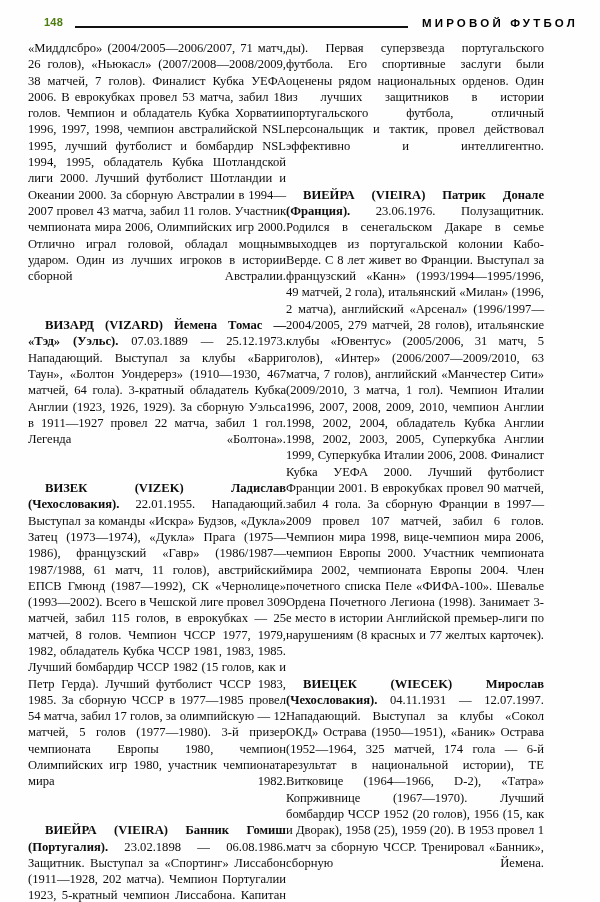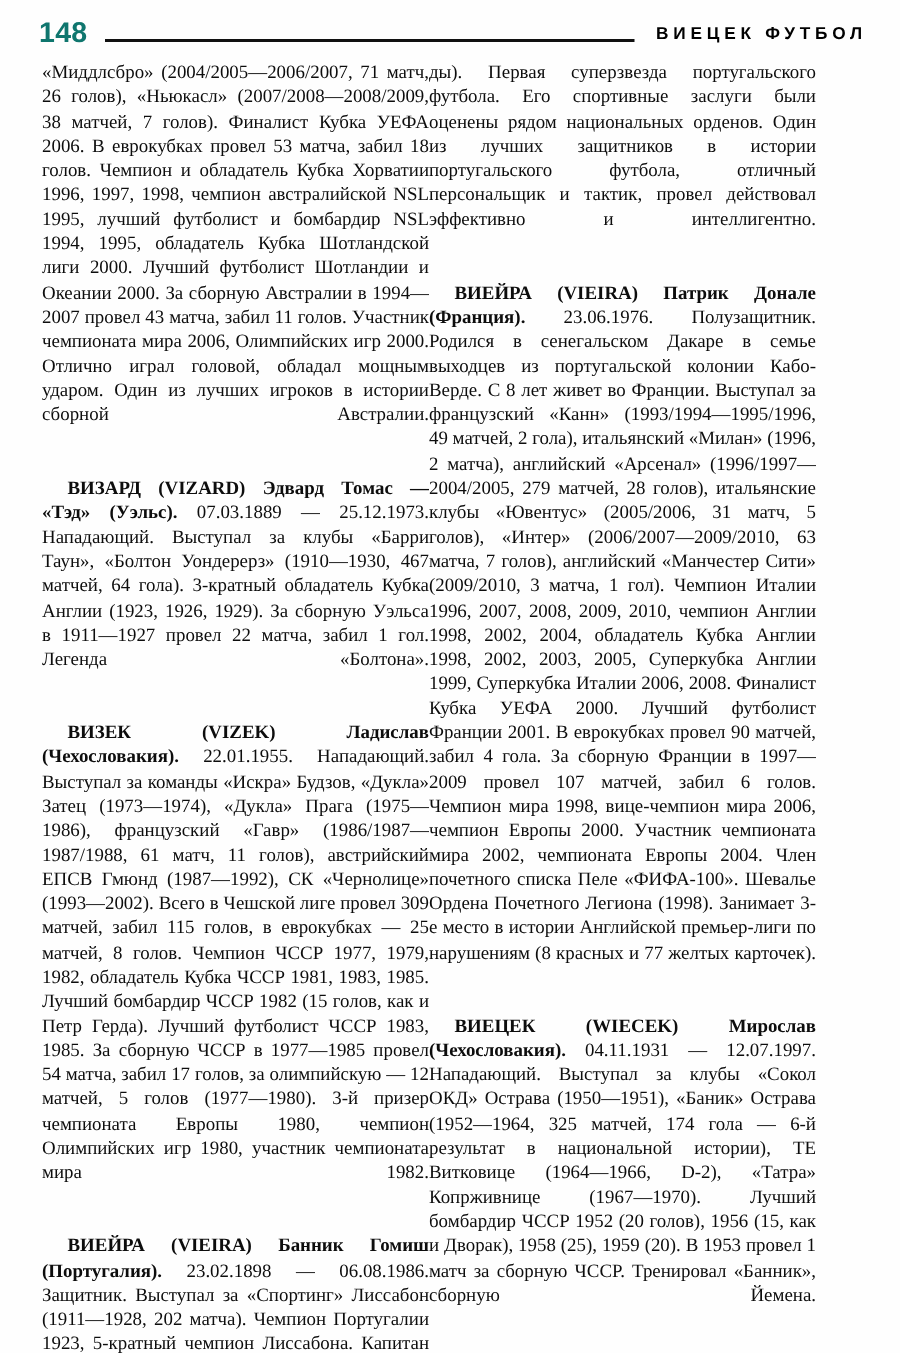--- a/index.html
+++ b/index.html
@@ -33,26 +33,27 @@
     left: 26px;
     right: 22px;
     height: 22px;
     display: flex;
     align-items: center;
     gap: 8px;
   }
   .folio {
     font-family: "Liberation Sans", "DejaVu Sans", sans-serif;
     font-weight: bold;
-    font-size: 19px;
+    font-size: 11px;
     letter-spacing: 0.2px;
     line-height: 1;
-    color: #0f766e;
+    color: #4d7c0f;
     flex: 0 0 auto;
     padding-bottom: 2px;
+    margin-left: 18px;
   }
   .rule {
     flex: 1 1 auto;
     height: 2px;
     background: #111;
     margin: 0 6px 0 4px;
     position: relative;
     top: 4px;
   }
   .runhead-title {
@@ -109,32 +110,32 @@
   }
 </style>
 </head>
 <body>
 
 <div class="page">
 
   <div class="runhead">
     <span class="folio">148</span>
     <span class="rule"></span>
-    <span class="runhead-title">ВИЕЦЕК ФУТБОЛ</span>
+    <span class="runhead-title">МИРОВОЙ ФУТБОЛ</span>
   </div>
 
   <div class="columns">
 
     <div class="col">
 
       <p class="para">
         <span>«Миддлсбро» (2004/2005—2006/2007, 71 матч, 26 голов), «Ньюкасл» (2007/2008—2008/2009, 38 матчей, 7 голов). Финалист Кубка УЕФА 2006. В еврокубках провел 53 матча, забил 18 голов. Чемпион и обладатель Кубка Хорватии 1996, 1997, 1998, чемпион австралийской NSL 1995, лучший футболист и бомбардир NSL 1994, 1995, обладатель Кубка Шотландской лиги 2000. Лучший футболист Шотландии и Океании 2000. За сборную Австралии в 1994—2007 провел 43 матча, забил 11 голов. Участник чемпионата мира 2006, Олимпийских игр 2000. Отлично играл головой, обладал мощным ударом. Один из лучших игроков в истории сборной Австралии.</span>
       </p>
 
-      <p class="entry"><b class="hw">ВИЗАРД (VIZARD) Эдвард Томас — «Тэд» (Уэльс).</b><span> 07.03.1889 — 25.12.1973. Нападающий. Выступал за клубы «Барри Таун», «Болтон Уондерерз» (1910—1930, 467 матчей, 64 гола). 3-кратный обладатель Кубка Англии (1923, 1926, 1929). За сборную Уэльса в 1911—1927 провел 22 матча, забил 1 гол. Легенда «Болтона».</span></p>
+      <p class="entry"><b class="hw">ВИЗАРД (VIZARD) Йемена Томас — «Тэд» (Уэльс).</b><span> 07.03.1889 — 25.12.1973. Нападающий. Выступал за клубы «Барри Таун», «Болтон Уондерерз» (1910—1930, 467 матчей, 64 гола). 3-кратный обладатель Кубка Англии (1923, 1926, 1929). За сборную Уэльса в 1911—1927 провел 22 матча, забил 1 гол. Легенда «Болтона».</span></p>
 
       <p class="entry"><b class="hw">ВИЗЕК (VIZEK) Ладислав (Чехословакия).</b><span> 22.01.1955. Нападающий. Выступал за команды «Искра» Будзов, «Дукла» Затец (1973—1974), «Дукла» Прага (1975—1986), французский «Гавр» (1986/1987—1987/1988, 61 матч, 11 голов), австрийский ЕПСВ Гмюнд (1987—1992), СК «Чернолице» (1993—2002). Всего в Чешской лиге провел 309 матчей, забил 115 голов, в еврокубках — 25 матчей, 8 голов. Чемпион ЧССР 1977, 1979, 1982, обладатель Кубка ЧССР 1981, 1983, 1985. Лучший бомбардир ЧССР 1982 (15 голов, как и Петр Герда). Лучший футболист ЧССР 1983, 1985. За сборную ЧССР в 1977—1985 провел 54 матча, забил 17 голов, за олимпийскую — 12 матчей, 5 голов (1977—1980). 3-й призер чемпионата Европы 1980, чемпион Олимпийских игр 1980, участник чемпионата мира 1982.</span></p>
 
       <p class="entry"><b class="hw">ВИЕЙРА (VIEIRA) Банник Гомиш (Португалия).</b><span> 23.02.1898 — 06.08.1986. Защитник. Выступал за «Спортинг» Лиссабон (1911—1928, 202 матча). Чемпион Португалии 1923, 5-кратный чемпион Лиссабона. Капитан «Спортинга» в 1926—1931. За сборную Португалии в 1921—1928 провел 17 матчей. Участник Олимпийских игр 1928 (капитан коман-</span></p>
 
     </div>
 
     <div class="col">
 
       <p class="para">

